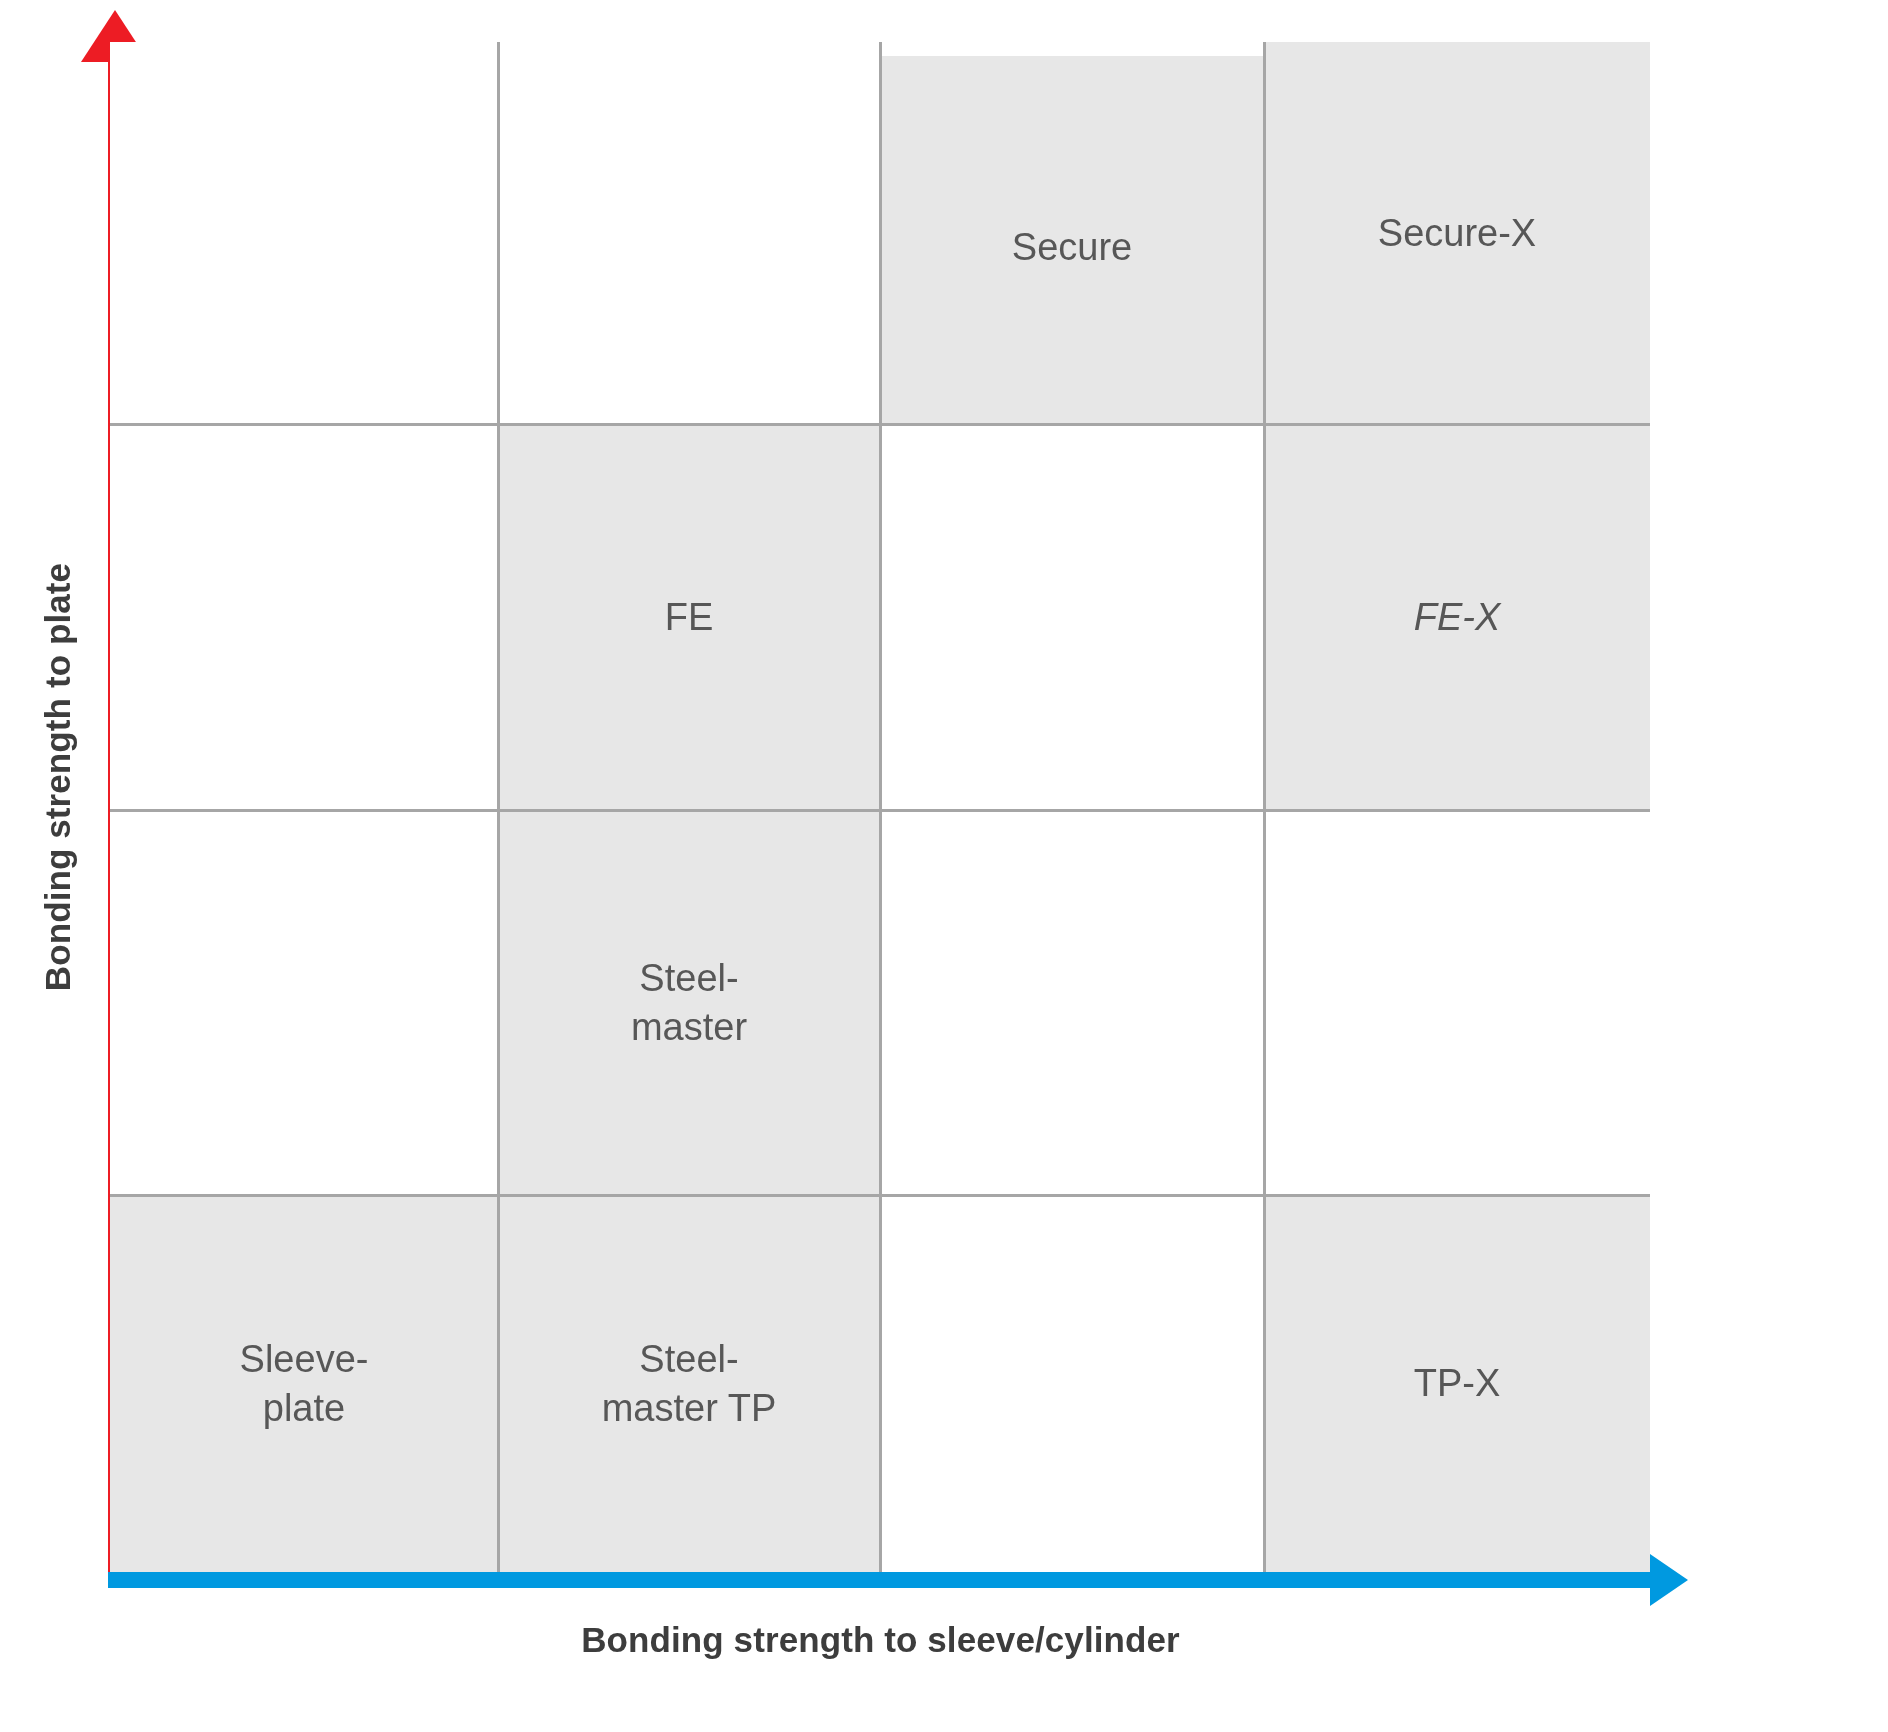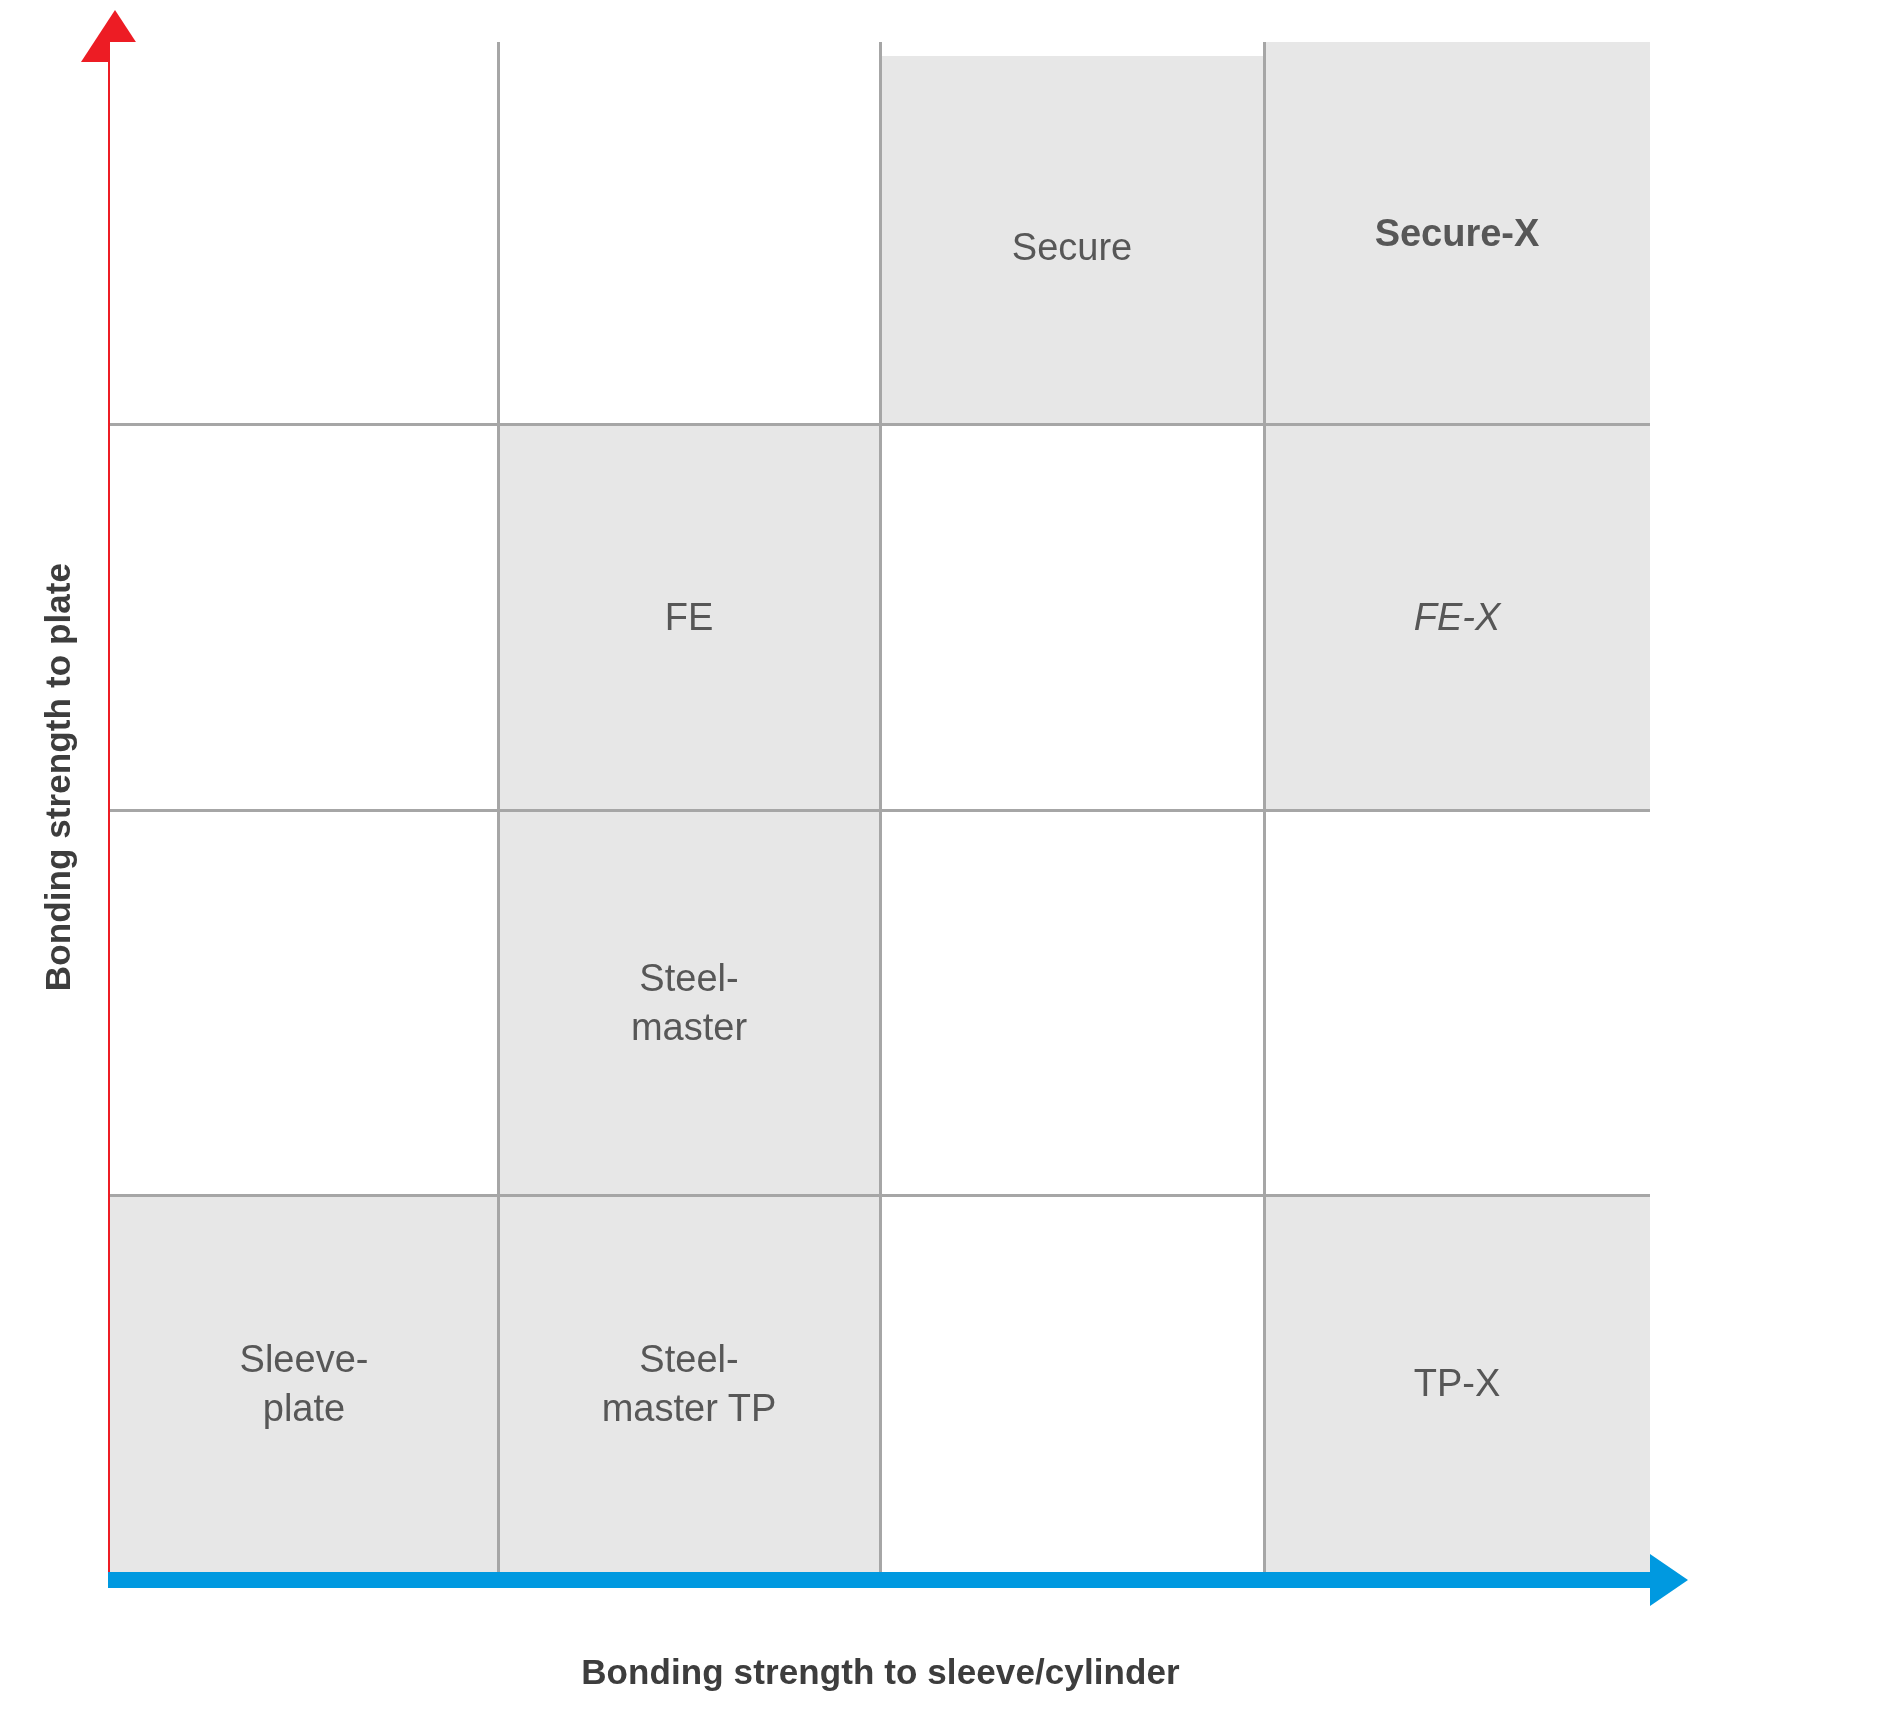--- a/index.html
+++ b/index.html
@@ -74,21 +74,20 @@
     position: absolute;
     left: 108px;
     top: 1620px;
     width: 1545px;
     text-align: center;
     font-size: 35px;
     font-weight: bold;
     color: #3d3d3d;
     letter-spacing: 0.1px;
     white-space: nowrap;
-    margin-top: 32px;
   }
 
   
   #matrix {
     position: absolute;
     left: 110px;
     top: 42px;
     width: 1540px;
     height: 1530px;
   }
@@ -134,21 +133,21 @@
   <div class="x-axis-shaft"></div>
   <div class="x-axis-head"></div>
 
   <div class="y-axis-title">Bonding strength to plate</div>
   <div class="x-axis-title">Bonding strength to sleeve/cylinder</div>
 
   <div id="matrix">
       <div class="cell empty" style="left: 0px; top: 0px; width: 388px; height: 382px;"></div>
       <div class="cell empty" style="left: 388px; top: 0px; width: 382px; height: 382px;"></div>
       <div class="cell filled" style="left: 770px; top: 14px; width: 384px; height: 382px;"><span>Secure</span></div>
-      <div class="cell filled" style="left: 1154px; top: 0px; width: 386px; height: 382px; font-weight: bold;"><span>Secure-X</span></div>
+      <div class="cell filled" style="left: 1154px; top: 0px; width: 386px; height: 382px;"><span>Secure-X</span></div>
       <div class="cell empty" style="left: 0px; top: 382px; width: 388px; height: 386px;"></div>
       <div class="cell filled" style="left: 388px; top: 382px; width: 382px; height: 386px;"><span>FE</span></div>
       <div class="cell empty" style="left: 770px; top: 382px; width: 384px; height: 386px;"></div>
       <div class="cell filled" style="left: 1154px; top: 382px; width: 386px; height: 386px; font-style: italic;"><span>FE-X</span></div>
       <div class="cell empty" style="left: 0px; top: 768px; width: 388px; height: 385px;"></div>
       <div class="cell filled" style="left: 388px; top: 768px; width: 382px; height: 385px;"><span>Steel-
 master</span></div>
       <div class="cell empty" style="left: 770px; top: 768px; width: 384px; height: 385px;"></div>
       <div class="cell empty" style="left: 1154px; top: 768px; width: 386px; height: 385px;"></div>
       <div class="cell filled" style="left: 0px; top: 1153px; width: 388px; height: 377px;"><span>Sleeve-

